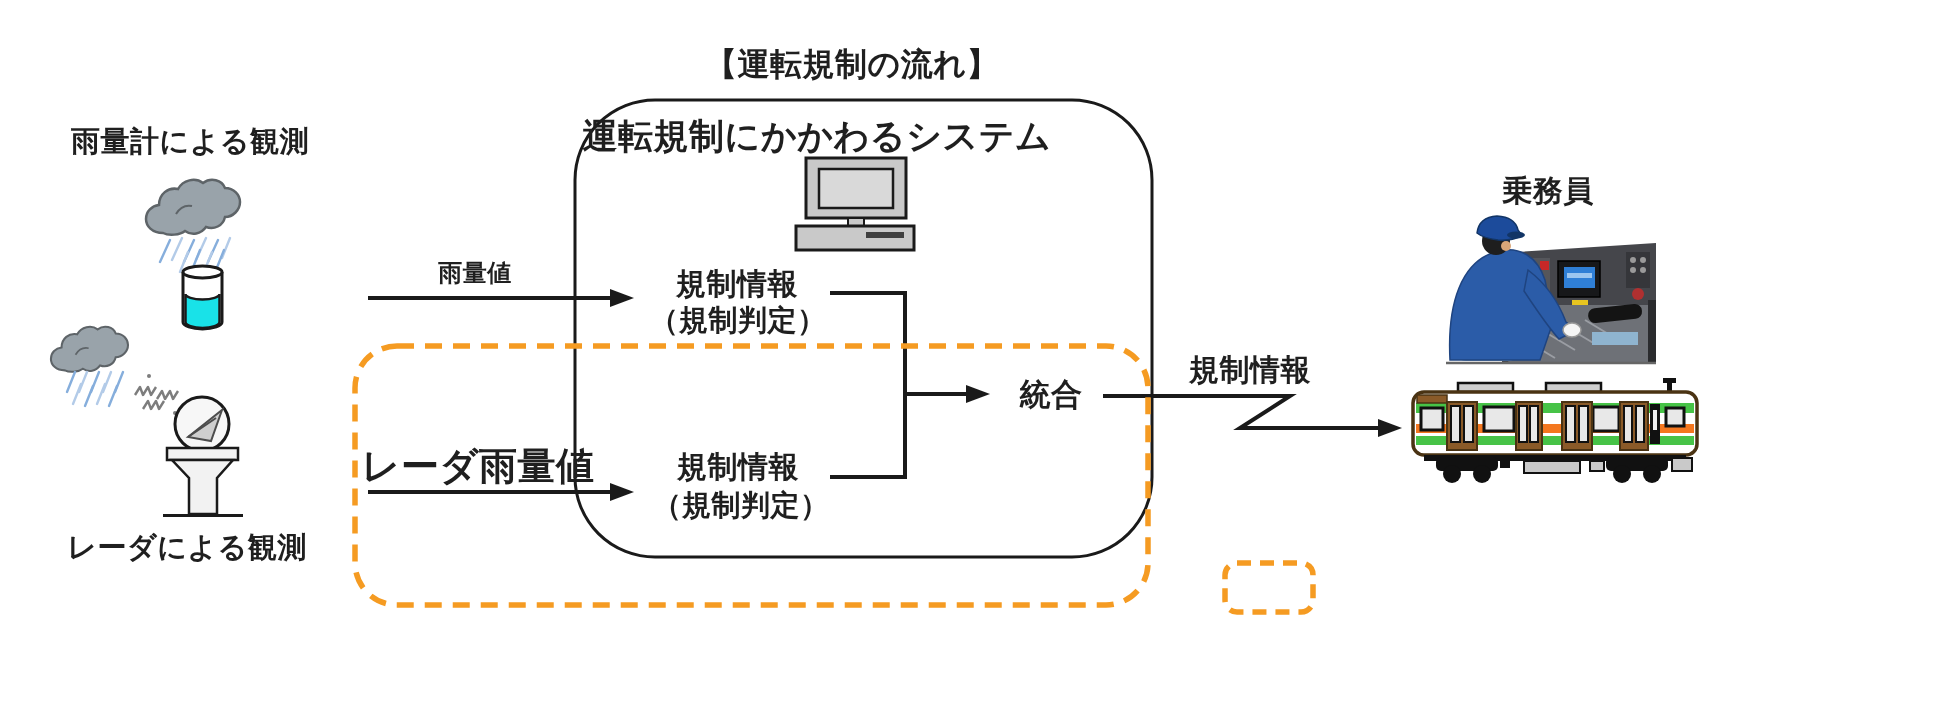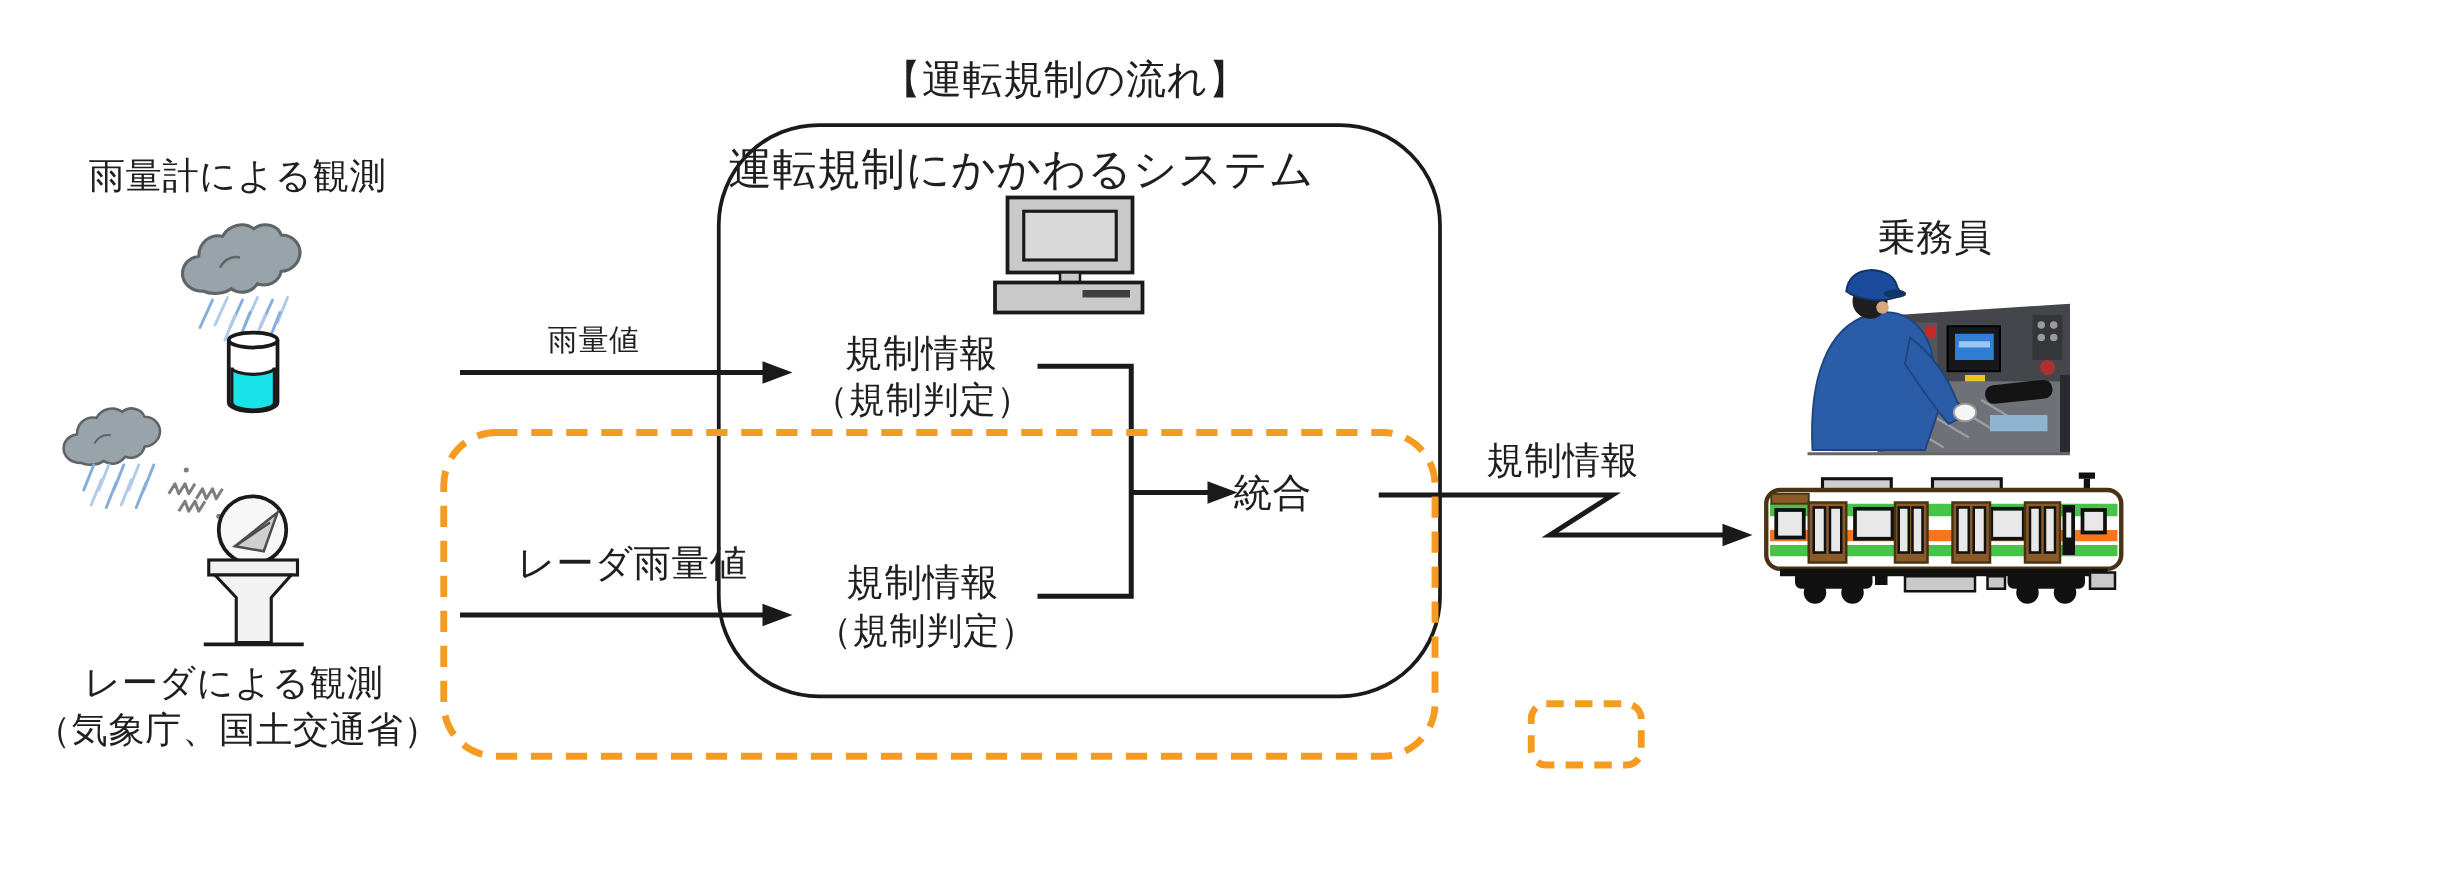--- a/index.html
+++ b/index.html
@@ -4,21 +4,21 @@
 <style>
   html,body { margin:0; padding:0; background:#ffffff; }
   .canvas {
     position:relative; width:1950px; height:702px; background:#ffffff;
     font-family:"Liberation Sans","DejaVu Sans",sans-serif;
     color:#1f1f1f; overflow:hidden;
   }
   svg.layer { position:absolute; left:0; top:0; }
   .label {
     position:absolute; transform:translate(-50%,-50%);
-    white-space:nowrap; text-align:center; line-height:1.15; font-weight:400;
+    white-space:nowrap; text-align:center; line-height:1.15; font-weight:700;
     letter-spacing:0.5px;
   }
   .label-left { transform:translate(0,-50%); text-align:left; }
 </style>
 </head>
 <body>
 
 <div class="canvas">
 
   <svg class="layer" width="1950" height="702" viewBox="0 0 1950 702">
@@ -199,32 +199,31 @@
     <rect x="1225" y="563" width="88" height="49" rx="12" ry="12" fill="none" stroke="#F59B22" stroke-width="5.5" stroke-dasharray="14 9"></rect>
   </svg>
 
   <div class="label" style="left:852px; top:64px; font-size:32px;">【運転規制の流れ】</div>
 
   <div class="label" style="left:817px; top:136px; font-size:35px;">運転規制にかかわるシステム</div>
 
   <div class="label" style="left:187px; top:548px; font-size:29px;">レーダによる観測</div>
 
   <div class="label" style="left:190px; top:142px; font-size:29px;">雨量計による観測</div>
-  <div class="label" style="left:190px; top:585px; font-size:29px;">（気象庁、国土交通省）</div>
 
   <div class="label" style="left:475px; top:273px; font-size:24px;">雨量値</div>
 
-  <div class="label" style="left:478px; top:452px; font-size:30px;margin-left:28px;">レーダ雨量値</div>
+  <div class="label" style="left:478px; top:467px; font-size:38px;">レーダ雨量値</div>
 
   <div class="label" style="left:737px; top:284px; font-size:30px;">規制情報</div>
   <div class="label" style="left:738px; top:321px; font-size:29px;">（規制判定）</div>
 
   <div class="label" style="left:738px; top:467px; font-size:30px;">規制情報</div>
   <div class="label" style="left:741px; top:506px; font-size:29px;">（規制判定）</div>
 
-  <div class="label" style="left:1018px; top:395px; font-size:31px;">統合</div>
+  <div class="label" style="left:1051px; top:395px; font-size:31px;">統合</div>
 
   <div class="label" style="left:1250px; top:370px; font-size:30px;">規制情報</div>
 
   <div class="label" style="left:1548px; top:191px; font-size:30px;">乗務員</div>
 
 
 </div>
 
 </body></html>

